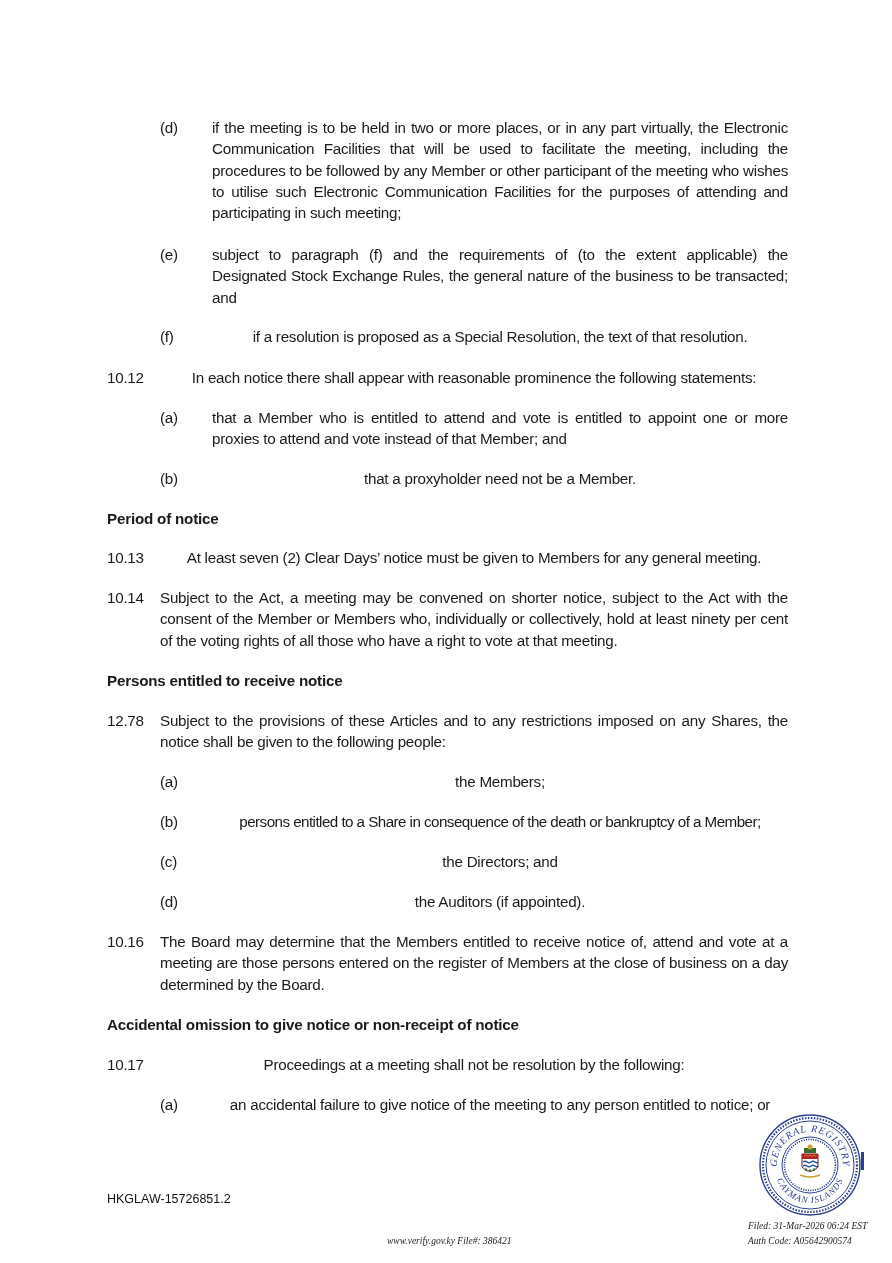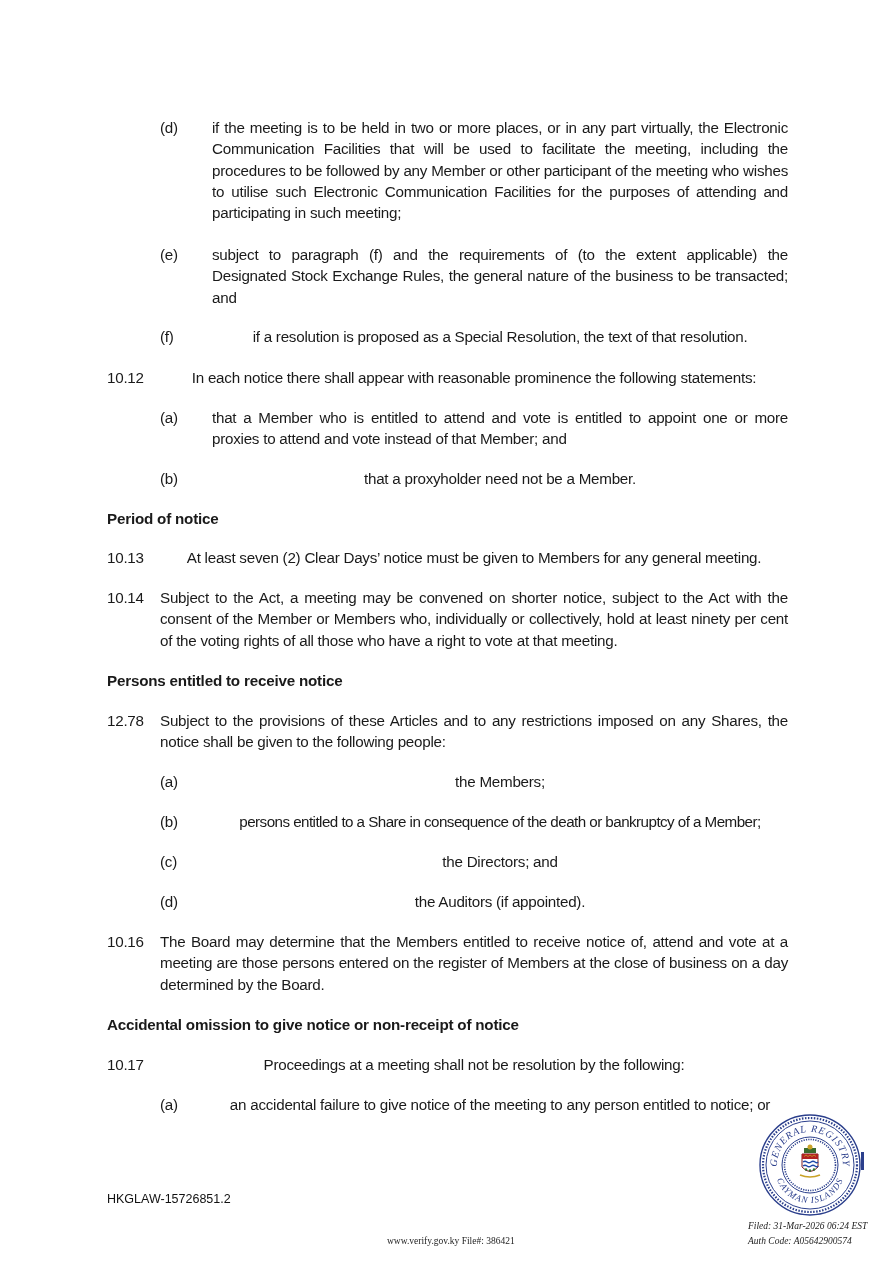--- a/index.html
+++ b/index.html
@@ -10,21 +10,21 @@
   .sub { left: 160px; width: 628px; display: flex; }
   .sub .lbl { width: 52px; flex: 0 0 52px; }
   .sub .txt { flex: 1; text-align: justify; }
   .clause { left: 107px; width: 681px; display: flex; }
   .clause .num { width: 53px; flex: 0 0 53px; }
   .clause .txt { flex: 1; text-align: justify; }
   .heading { left: 107px; font-weight: bold; font-size: 15.2px; letter-spacing: -0.2px; }
   .nojust .txt { text-align: center; }
   .docref { position: absolute; left: 107px; top: 1192px; font-size: 12.5px; color: #111; }
   .verify { position: absolute; left: 387px; top: 1236px; font-family: "Liberation Serif", serif;
-            font-size: 9.5px; color: #222; }
+            font-style: italic; font-size: 9.5px; color: #222; }
   .filed { position: absolute; left: 748px; width: 125px; text-align: left; font-family: "Liberation Serif", serif;
            font-style: italic; font-size: 9.5px; color: #222; }
   .stamp { position: absolute; left: 757px; top: 1112px; width: 106px; height: 106px; }
 </style>
 </head>
 <body>
 
 <div class="page">
 
   <div class="block sub" style="top:117px">

